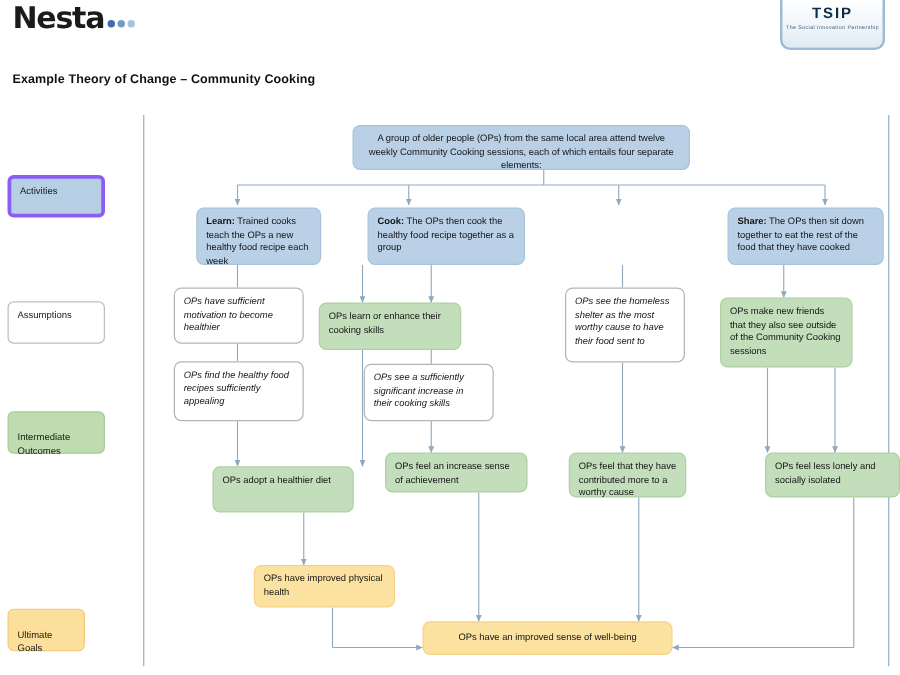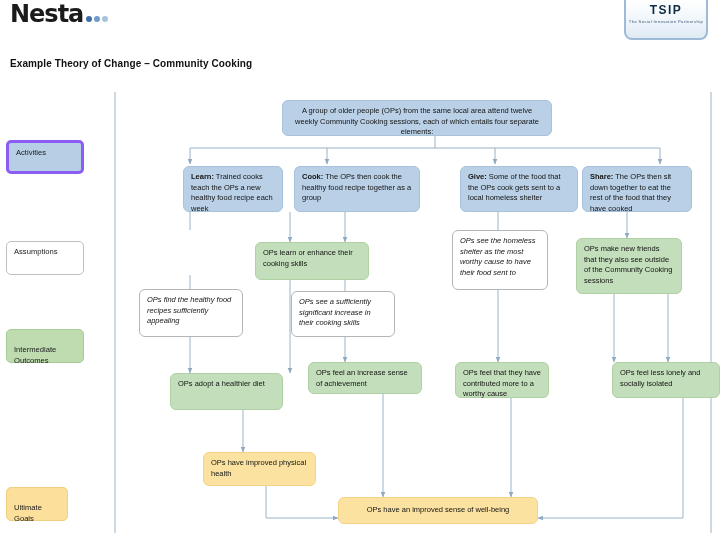--- a/index.html
+++ b/index.html
@@ -236,33 +236,33 @@
   </div>
   <div class="chip chip-ultimate" style="left:6px; top:487px; width:62px; height:34px; white-space:pre-line;">
     <span>Ultimate
 Goals</span>
   </div>
 
   <div class="node n-top" style="left:282px; top:100px; width:270px; height:36px;">
     <span>A group of older people (OPs) from the same local area attend twelve weekly Community Cooking sessions, each of which entails four separate elements:</span>
   </div>
 
-  <div class="node n-activity" style="left:157px; top:166px; width:100px; height:46px;margin-left:26px;">
+  <div class="node n-activity" style="left:157px; top:166px; width:100px; height:46px;">
     <b>Learn:</b><span> Trained cooks teach the OPs a new healthy food recipe each week</span>
   </div>
   <div class="node n-activity" style="left:294px; top:166px; width:126px; height:46px;">
     <b>Cook:</b><span> The OPs then cook the healthy food recipe together as a group</span>
   </div>
-  <div class="node n-activity" style="left:460px; top:166px; width:118px; height:46px;">
-    <b>Give:</b><span> Some of the food that the OPs cook gets sent to a local homeless shelter</span>
-  </div>
-  <div class="node n-activity" style="left:582px; top:166px; width:110px; height:46px;">
+  <div class="node n-activity" style="left:582px; top:166px; width:125px; height:46px;">
     <b>Share:</b><span> The OPs then sit down together to eat the rest of the food that they have cooked</span>
   </div>
 
+  <div class="node n-assumption" style="left:139px; top:230px; width:104px; height:45px;">
+    <span>OPs have sufficient motivation to become healthier</span>
+  </div>
   <div class="node n-assumption" style="left:139px; top:289px; width:104px; height:48px;">
     <span>OPs find the healthy food recipes sufficiently appealing</span>
   </div>
   <div class="node n-assumption" style="left:291px; top:291px; width:104px; height:46px;">
     <span>OPs see a sufficiently significant increase in their cooking skills</span>
   </div>
   <div class="node n-assumption" style="left:452px; top:230px; width:96px; height:60px;">
     <span>OPs see the homeless shelter as the most worthy cause to have their food sent to</span>
   </div>
 

